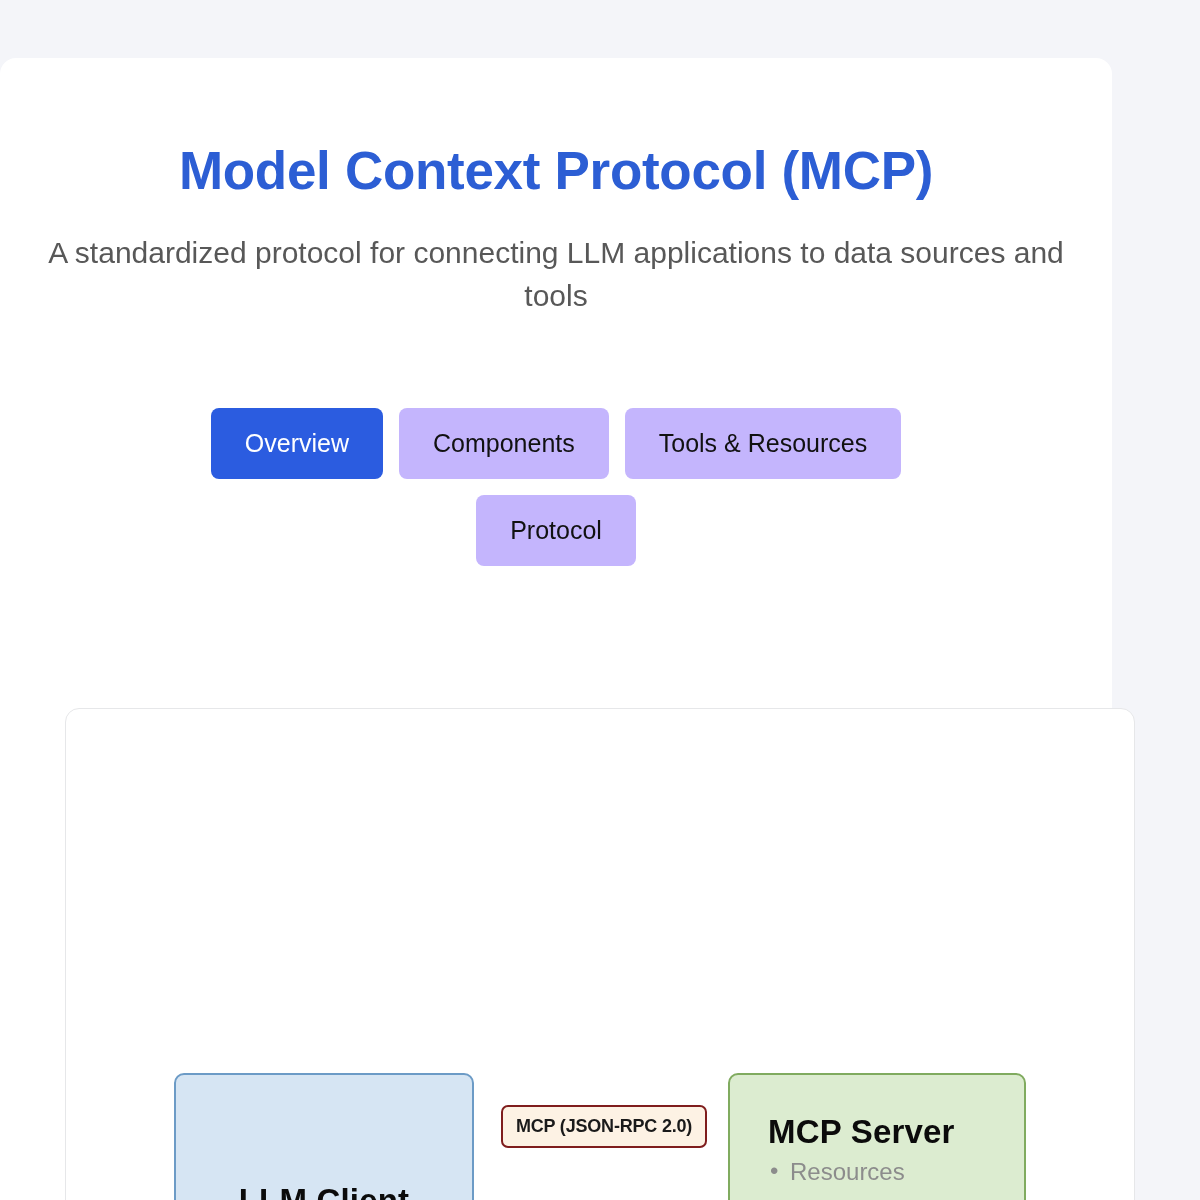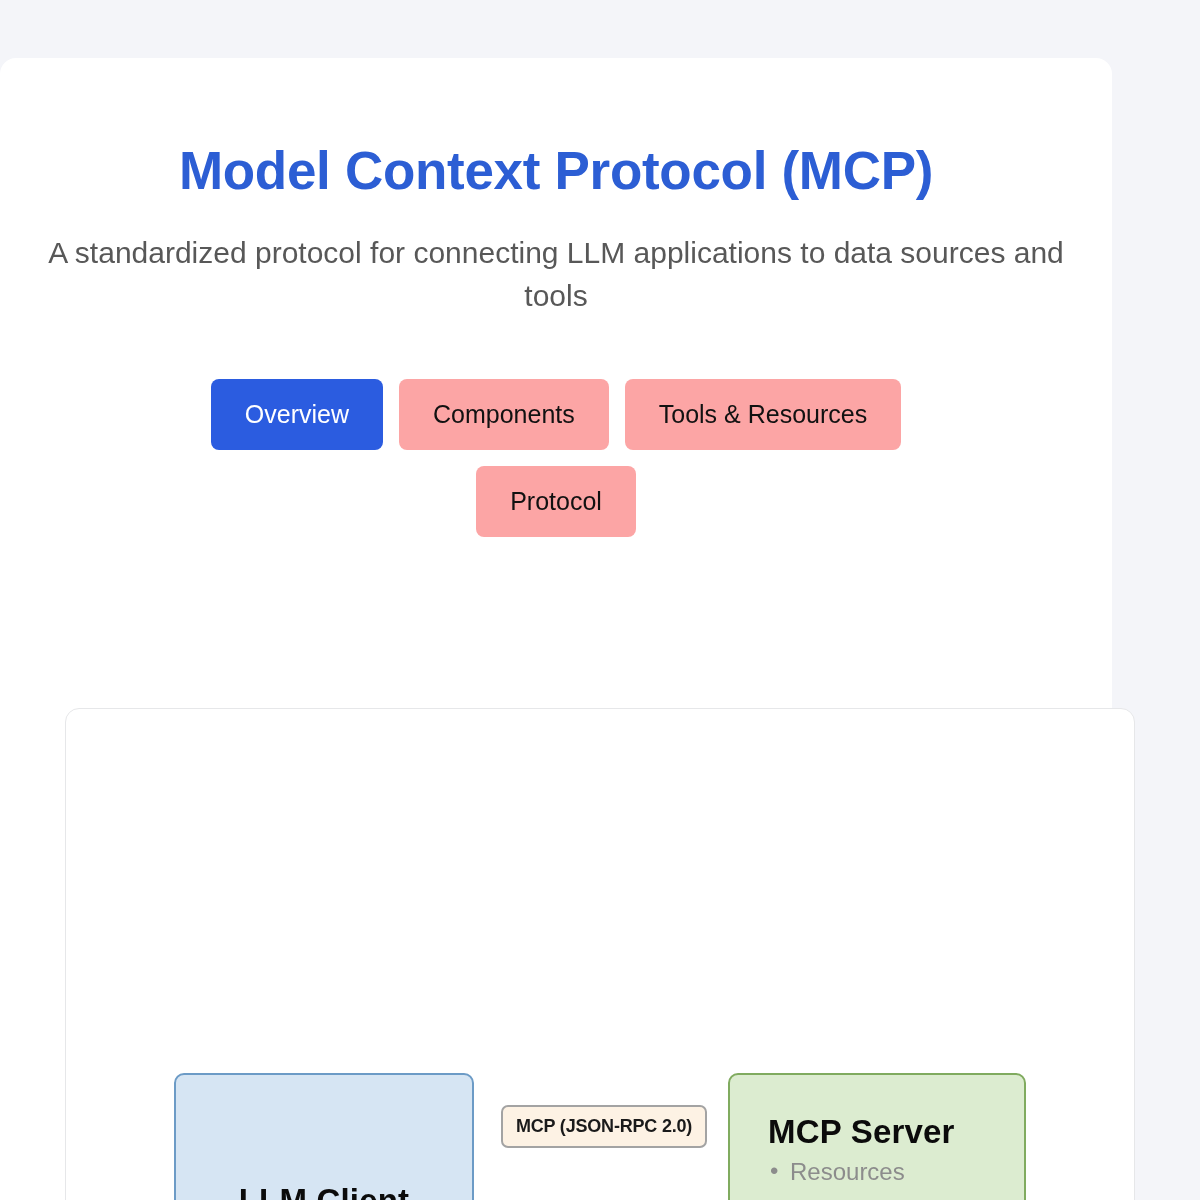--- a/index.html
+++ b/index.html
@@ -42,32 +42,32 @@
   .page-subtitle {
     margin: 32px auto 0;
     max-width: 1070px;
     font-size: 30px;
     line-height: 1.42;
     color: #585858;
     font-weight: 400;
   }
 
   .tabs {
-    margin-top: 62px;
+    margin-top: 91px;
     display: flex;
     flex-wrap: wrap;
     justify-content: center;
     gap: 16px 16px;
     padding: 0 170px;
   }
 
   .tab {
     border: none;
     border-radius: 8px;
-    background: #fca5a5;
+    background: #c4b5fd;
     color: #111111;
     font-family: "Liberation Sans", sans-serif;
     font-size: 25px;
     line-height: 1;
     padding: 23px 34px;
     cursor: pointer;
     white-space: nowrap;
   }
 
   .tab.is-active {
@@ -159,21 +159,21 @@
     top: -1px;
     color: #8c8c8c;
     font-size: 24px;
   }
 
   .edge-label {
     position: absolute;
     left: 435px;
     top: 396px;
     background: #fdf2e4;
-    border: 2px solid #a3a3a3;
+    border: 2px solid #7f1d1d;
     border-radius: 7px;
     padding: 9px 13px;
     font-size: 18px;
     font-weight: 700;
     color: #1a1a1a;
     white-space: nowrap;
     letter-spacing: -0.2px;
   }
 </style>
 </head>

